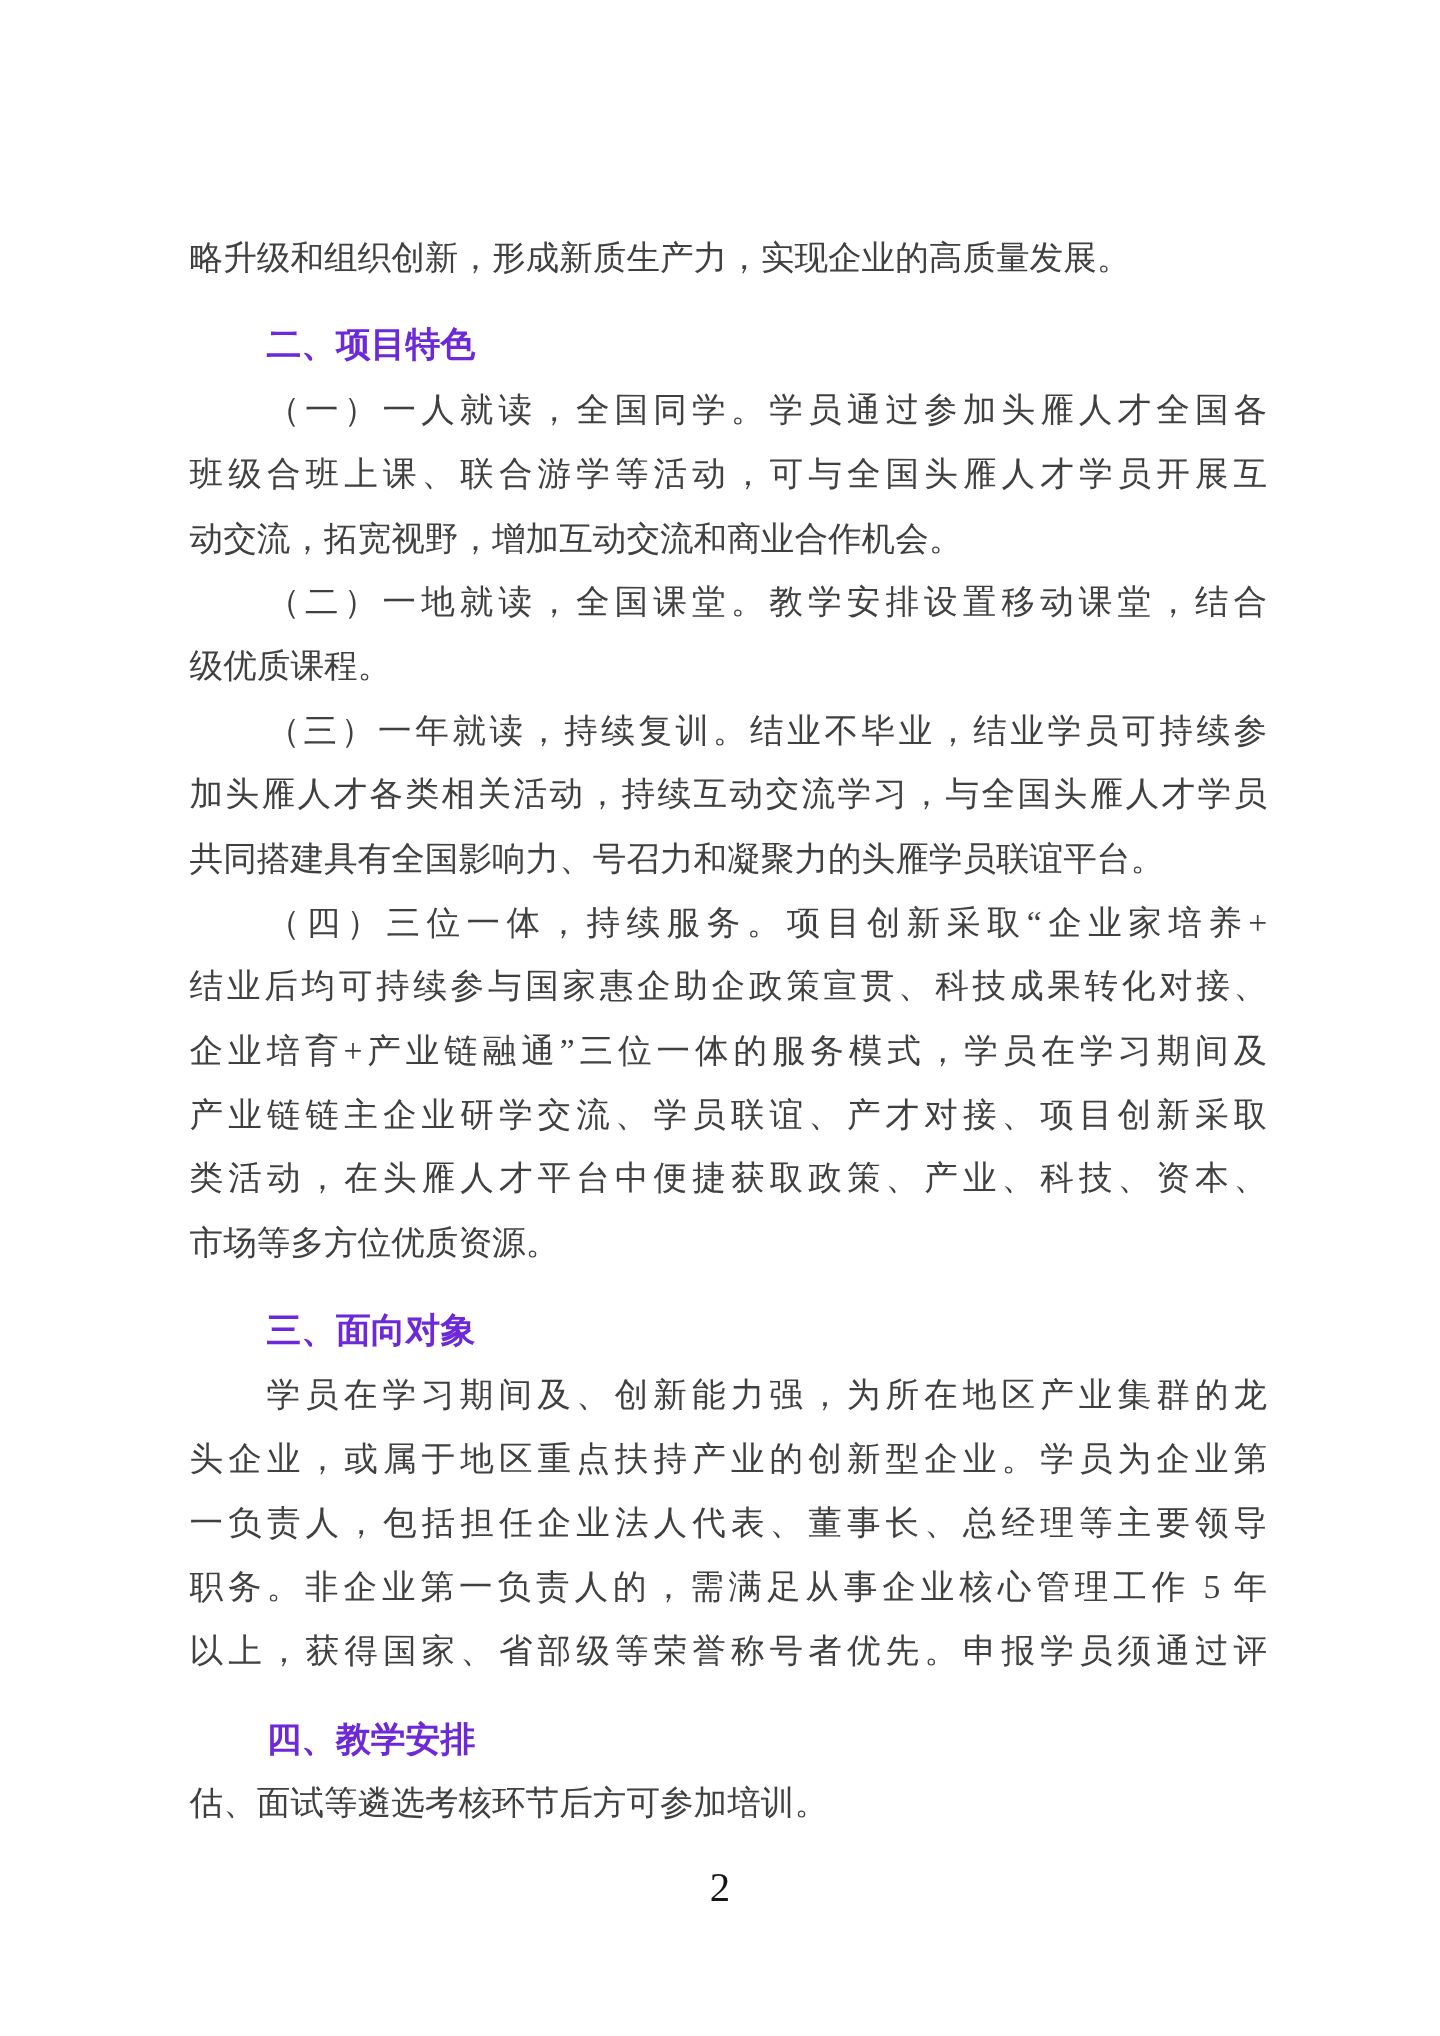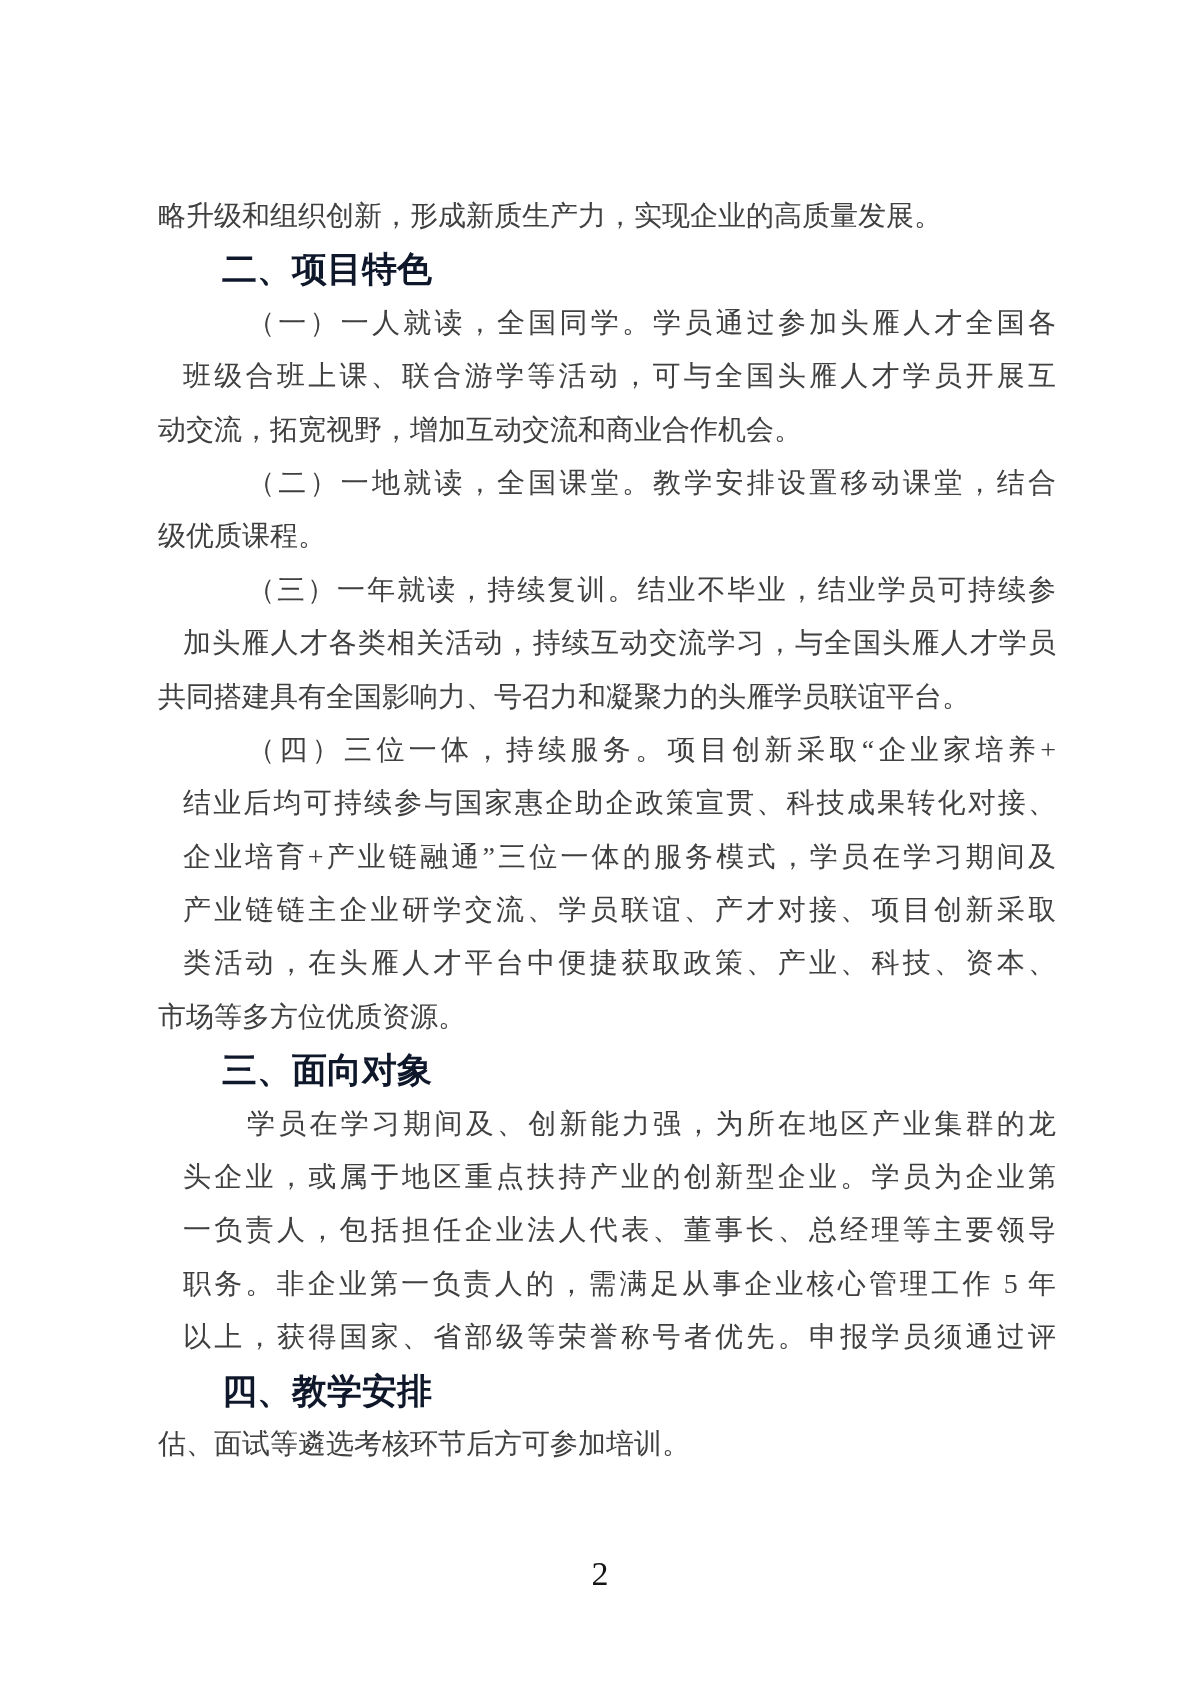--- a/index.html
+++ b/index.html
@@ -23,29 +23,29 @@
     font-size: 28px;
     color: #404040;
     font-family: "Liberation Serif", serif;
     text-align: justify;
     text-align-last: left;
     white-space: pre;
   }
   .line.fill {
     white-space: normal;
     text-align-last: justify;
-    margin-left: 25px;
   }
   .line.indent { padding-left: 64px; }
   .line.heading {
     font-family: "Liberation Sans", sans-serif;
     font-weight: 700;
-    font-size: 35px;
-    color: #0f172a;
+    font-size: 29px;
+    color: #6d28d9;
     padding-left: 64px;
+    margin-top: 20px;
   }
   .page-number {
     position: absolute;
     left: 0;
     top: 1552px;
     width: 1200px;
     text-align: center;
     font-size: 34px;
     line-height: 44px;
     color: #141414;

